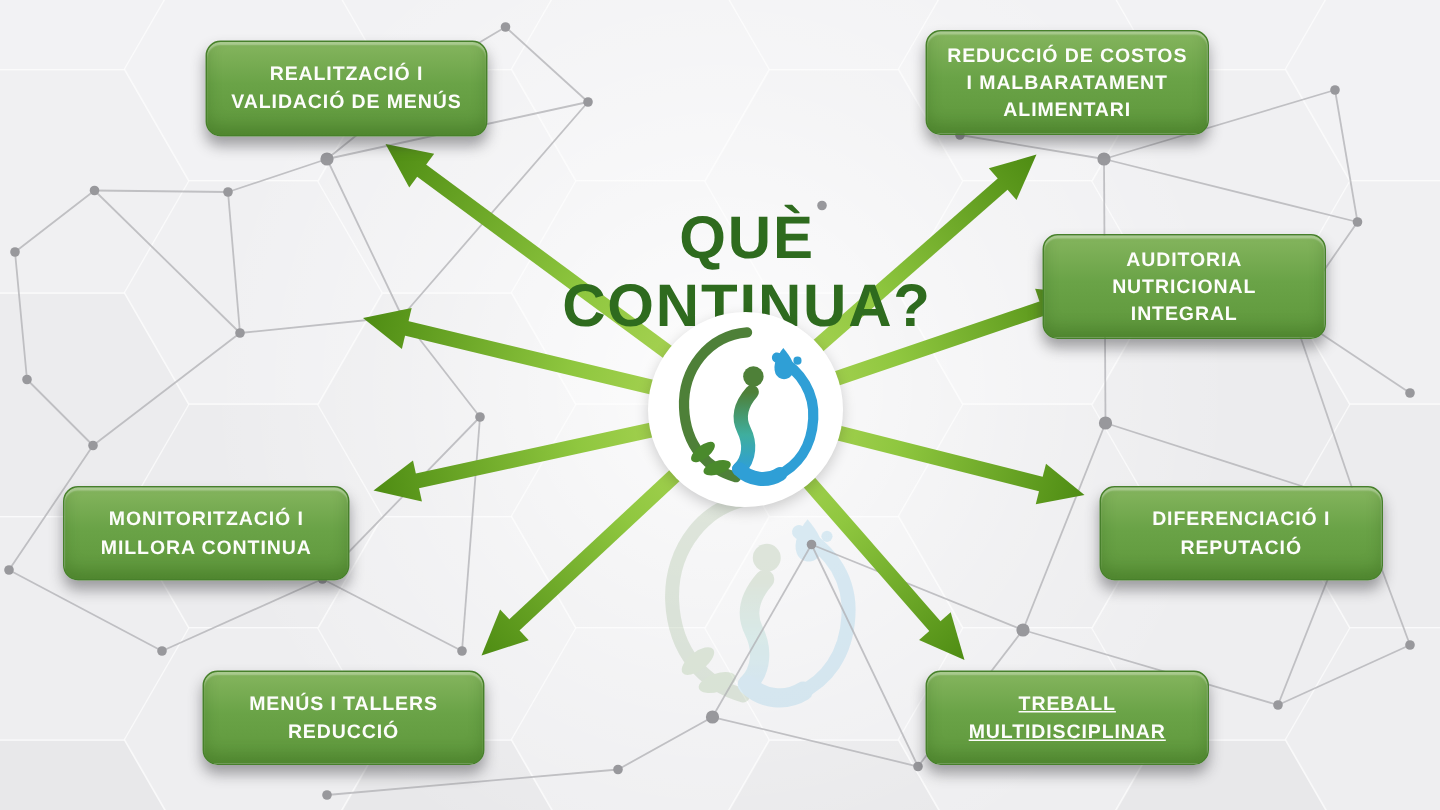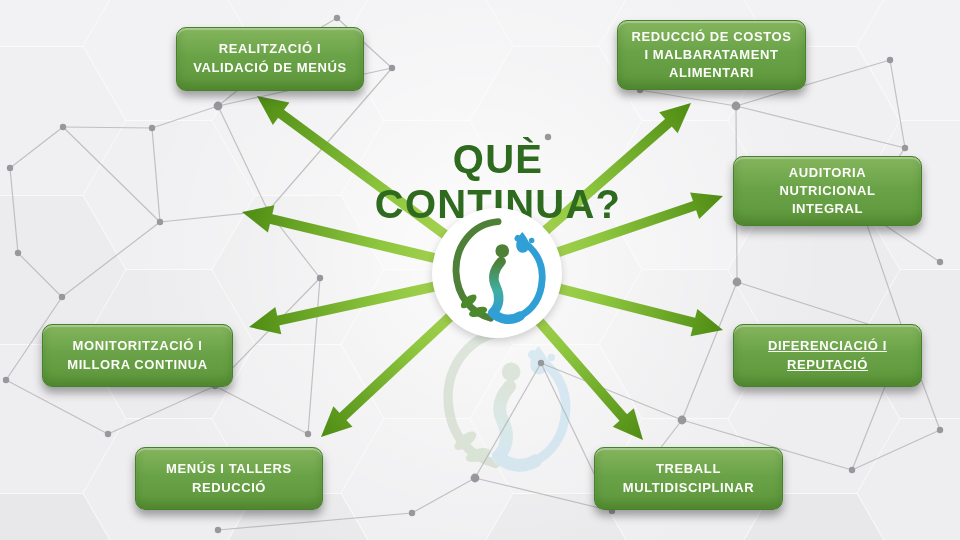--- a/index.html
+++ b/index.html
@@ -11,28 +11,28 @@
   .watermark{position:absolute;left:418px;top:316px;width:172px;height:172px;opacity:.15;z-index:3;pointer-events:none;}
   .arrows{z-index:5;}
   .net{z-index:4;}
   .hexes{z-index:1;}
   .box{position:absolute;z-index:7;border-radius:10px;box-sizing:border-box;
        background:linear-gradient(180deg,#85b55e 0%,#6aa347 45%,#5e973b 100%);
        border:1px solid #47802b;
        box-shadow:0 6px 9px rgba(45,45,50,.42), inset 0 2px 1px rgba(255,255,255,.32), inset 0 -6px 10px rgba(25,70,5,.22);
        color:#fdfdfb;font-weight:700;font-size:13px;letter-spacing:.6px;text-align:center;
        display:flex;align-items:center;justify-content:center;white-space:pre-line;line-height:1.45;padding:4px 8px;}
-  .b0{left:137px;top:27px;width:188px;height:64px;margin-left:39px;}
+  .b0{left:137px;top:27px;width:188px;height:64px;}
   .b1{left:42px;top:162px;width:188px;height:63px;}
   .b2{left:42px;top:324px;width:191px;height:63px;}
   .b3{left:135px;top:447px;width:188px;height:63px;}
   .b4{left:617px;top:20px;width:189px;height:70px;line-height:1.4;}
-  .b5{left:733px;top:156px;width:189px;height:70px;line-height:1.4;}
-  .b6{left:733px;top:324px;width:189px;height:63px;text-decoration:underline;}
-  .b7{left:594px;top:447px;width:189px;height:63px;}
+  .b5{left:695px;top:156px;width:189px;height:70px;line-height:1.4;}
+  .b6{left:733px;top:324px;width:189px;height:63px;}
+  .b7{left:617px;top:447px;width:189px;height:63px;text-decoration:underline;}
   .title{position:absolute;left:368px;top:137px;width:260px;z-index:7;text-align:center;
          color:#2e6b1e;font-weight:800;font-size:40px;letter-spacing:1.2px;line-height:1.12;}
   .logo-circle{position:absolute;left:432px;top:208px;width:130px;height:130px;z-index:8;
                background:#fff;border-radius:50%;box-shadow:0 3px 9px rgba(0,0,0,.18);
                display:flex;align-items:center;justify-content:center;}
   .logo-circle svg{width:126px;height:126px;}
 </style>
 </head>
 <body>
 

